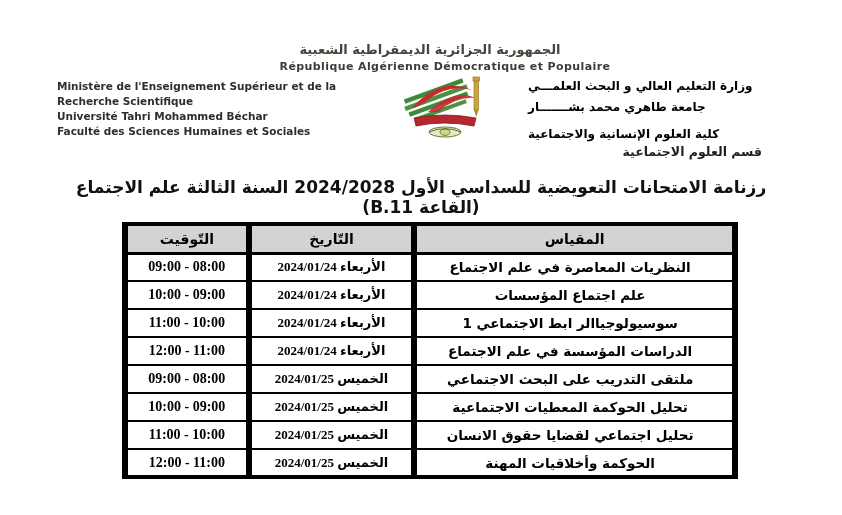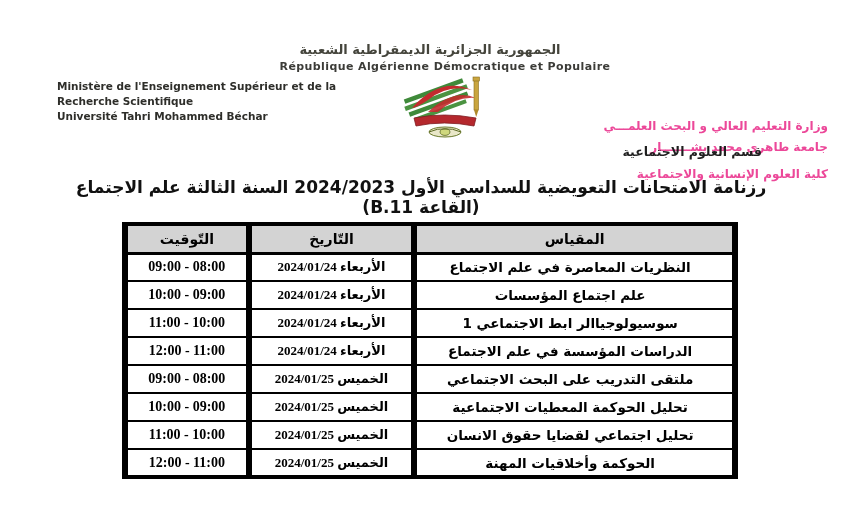--- a/index.html
+++ b/index.html
@@ -17,21 +17,21 @@
     position:absolute; top:60px; left:130px; width:630px; text-align:center;
     font-size:11px; font-weight:bold; color:#3c3c38; letter-spacing:.4px;
   }
   .ministry-fr {
     position:absolute; top:79px; left:57px; width:300px;
     font-size:10.5px; font-weight:bold; color:#2e2e2a; line-height:1.42;
   }
   .logo-wrap { position:absolute; top:74px; left:398px; width:92px; height:68px; }
   .ministry-ar {
     position:absolute; top:76px; right:14px; width:300px; direction:rtl;
-    text-align:right; font-size:12px; font-weight:bold; color:#ec4899; line-height:1.75;margin-top:40px;
+    text-align:left; font-size:12px; font-weight:bold; color:#000000; line-height:1.75;
   }
   .ministry-ar .gap { height:6px; }
   .department {
     position:absolute; top:144px; right:80px; width:220px; direction:rtl;
     text-align:right; font-size:12.5px; font-weight:bold; color:#1f1f1f;
   }
   
   .doc-title {
     position:absolute; top:177px; left:50px; width:742px; direction:rtl;
     text-align:center; font-size:17px; font-weight:bold; color:#111;
@@ -69,20 +69,21 @@
 
 <div class="page">
 
   <div class="republic-ar">الجمهورية الجزائرية الديمقراطية الشعبية</div>
   <div class="republic-fr">République Algérienne Démocratique et Populaire</div>
 
   <div class="ministry-fr">
     <div>Ministère de l'Enseignement Supérieur  et de la</div>
     <div>Recherche Scientifique</div>
     <div>Université Tahri Mohammed Béchar</div>
+    <div>Faculté  des Sciences Humaines  et Sociales</div>
   </div>
 
   <div class="logo-wrap">
     <svg width="92" height="68" viewBox="0 0 92 68">
 
       <g transform="rotate(-20 45 25)">
         <rect x="8" y="12" width="62" height="4.5" fill="#3f8a3a"></rect>
         <rect x="6" y="19" width="66" height="4.5" fill="#4b9341"></rect>
         <rect x="8" y="26" width="62" height="4.5" fill="#3f8a3a"></rect>
         <rect x="12" y="33" width="54" height="4" fill="#4b9341"></rect>
@@ -105,21 +106,21 @@
 
   <div class="ministry-ar">
     <div>وزارة التعليم العالي و البحث العلمـــي</div>
     <div>جامعة طاهري محمد بشـــــــار</div>
     <div class="gap"></div>
     <div>كلية العلوم الإنسانية والاجتماعية</div>
   </div>
 
   <div class="department">قسم العلوم الاجتماعية</div>
 
-  <div class="doc-title">رزنامة الامتحانات التعويضية للسداسي الأول 2024/2023  السنة الثالثة علم الاجتماع (القاعة B.11)</div>
+  <div class="doc-title">رزنامة الامتحانات التعويضية للسداسي الأول 2024/2028  السنة الثالثة علم الاجتماع (القاعة B.11)</div>
 
   <div class="table-wrap">
     <table class="exam">
       <colgroup>
         <col style="width:306px">
           <col style="width:158px">
           <col style="width:118px">
       </colgroup>
       <thead>
         <tr>

